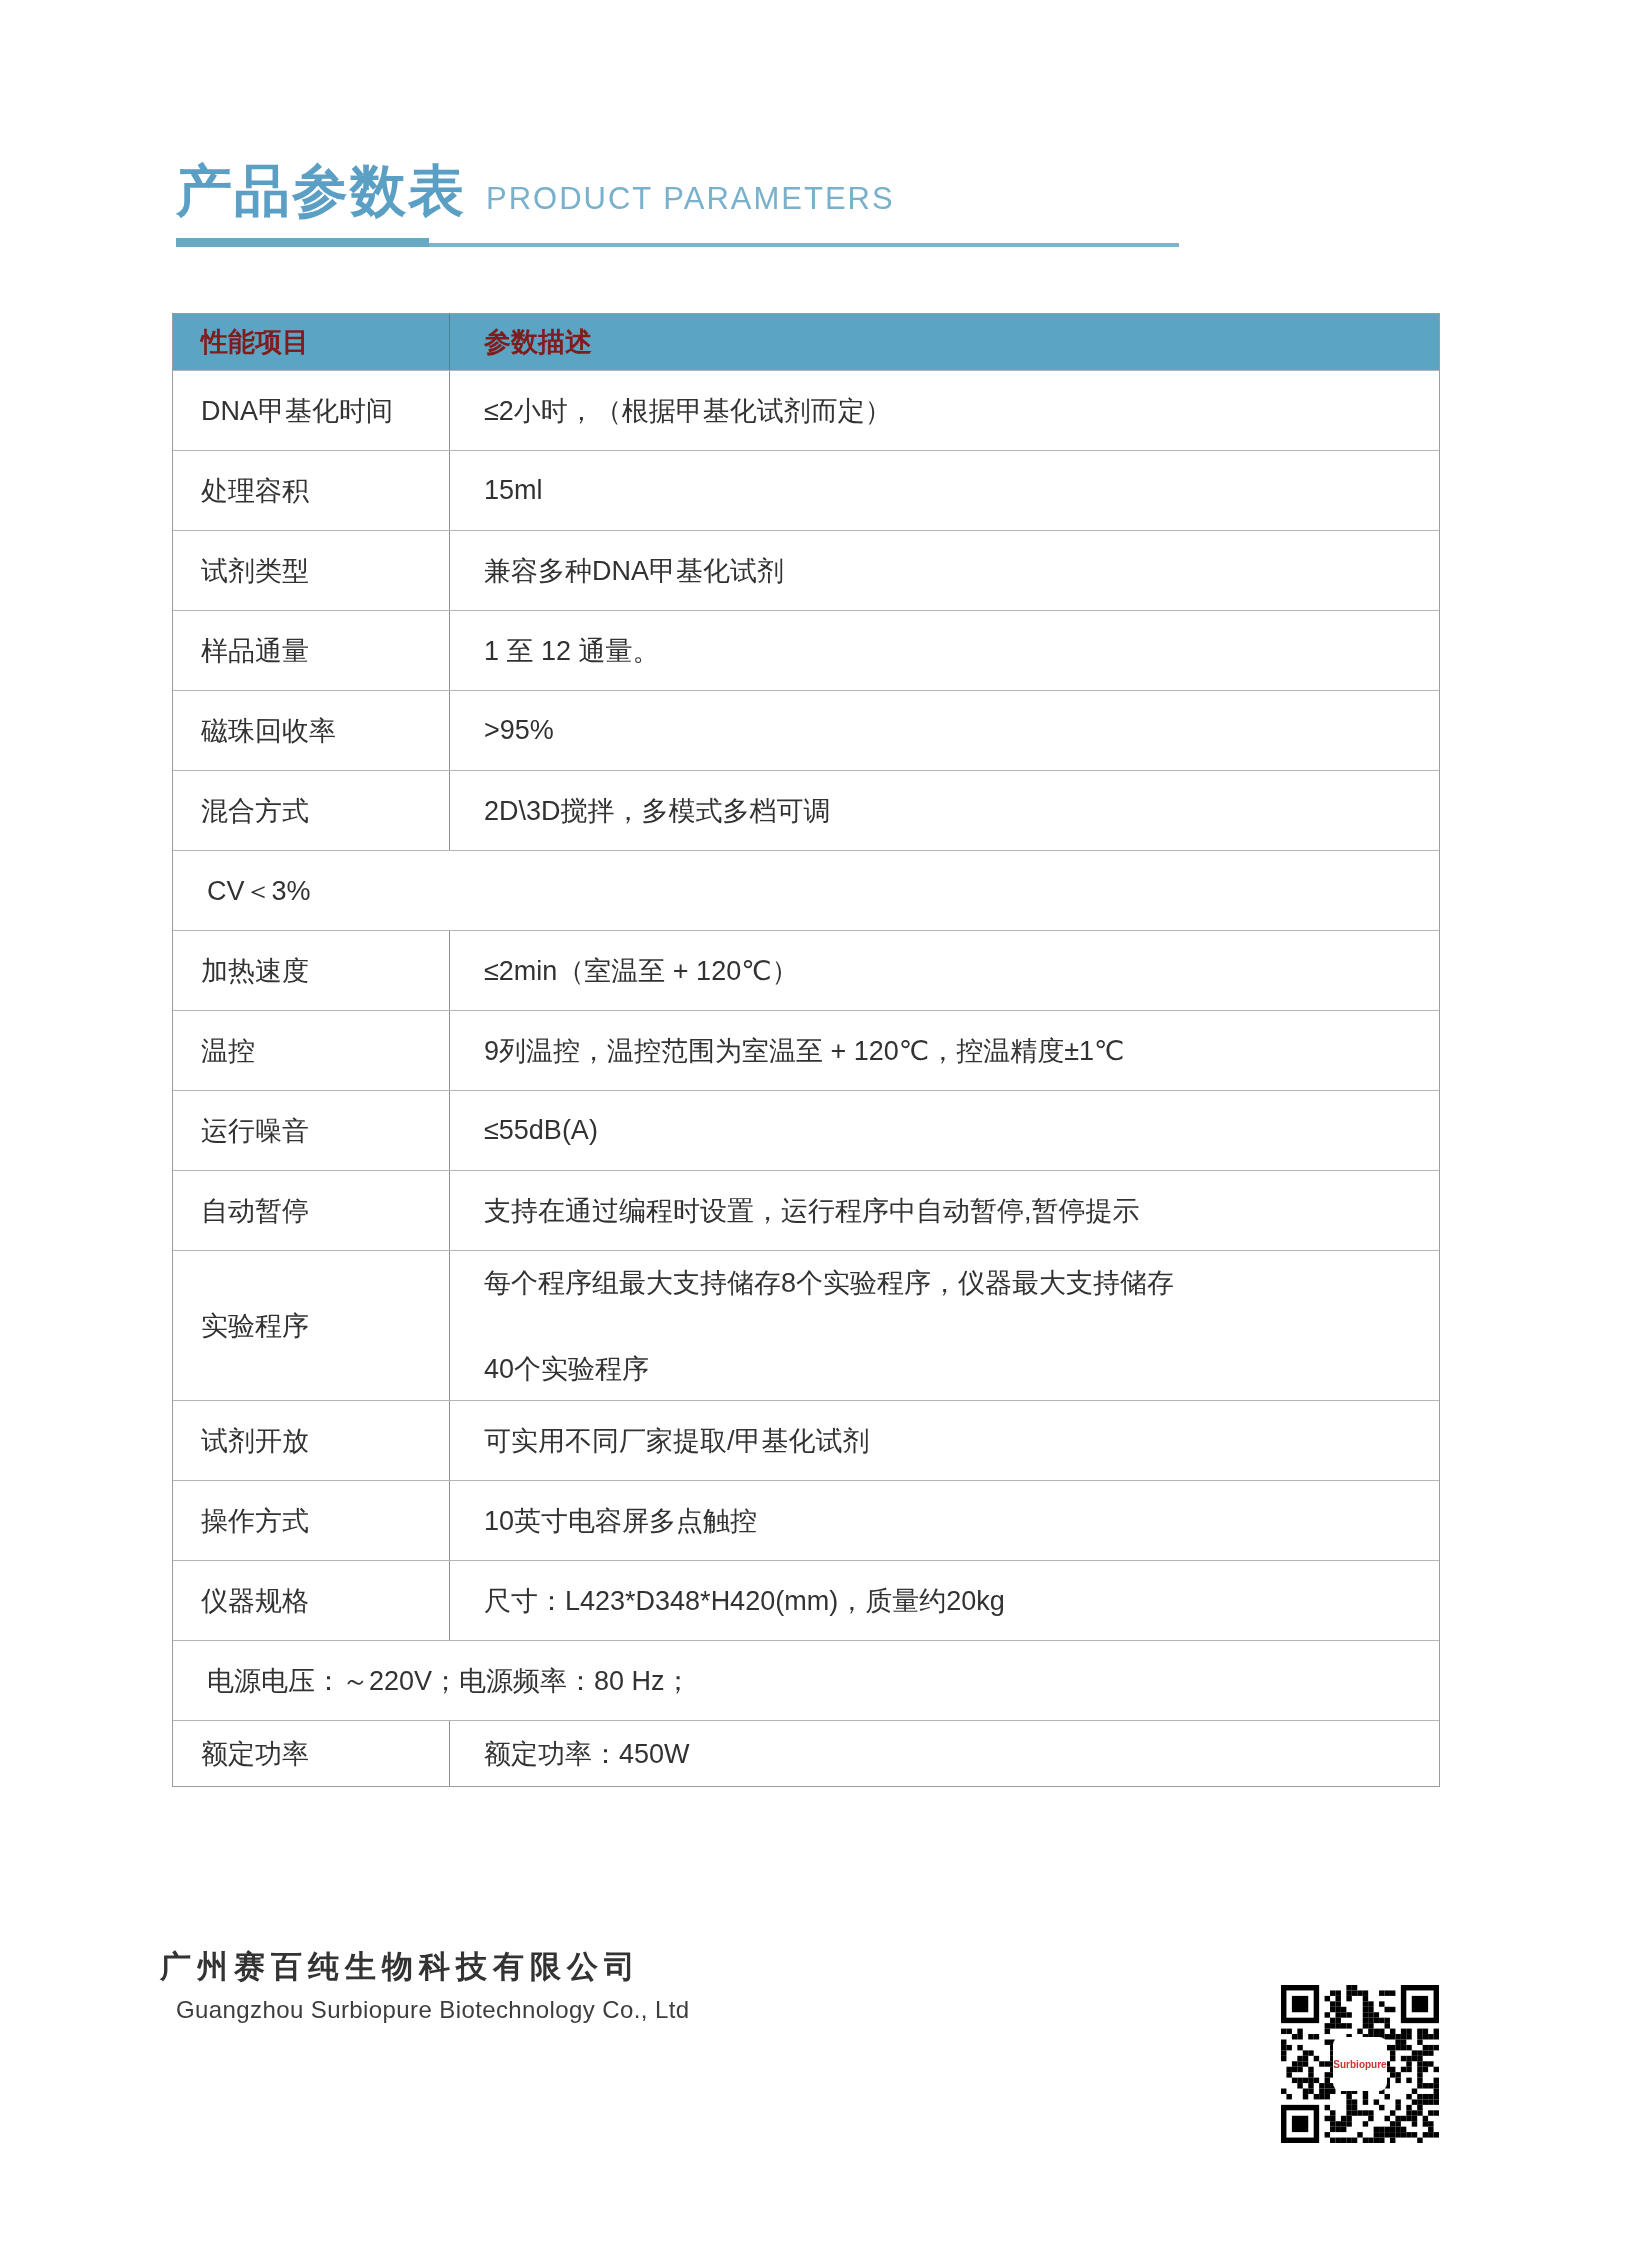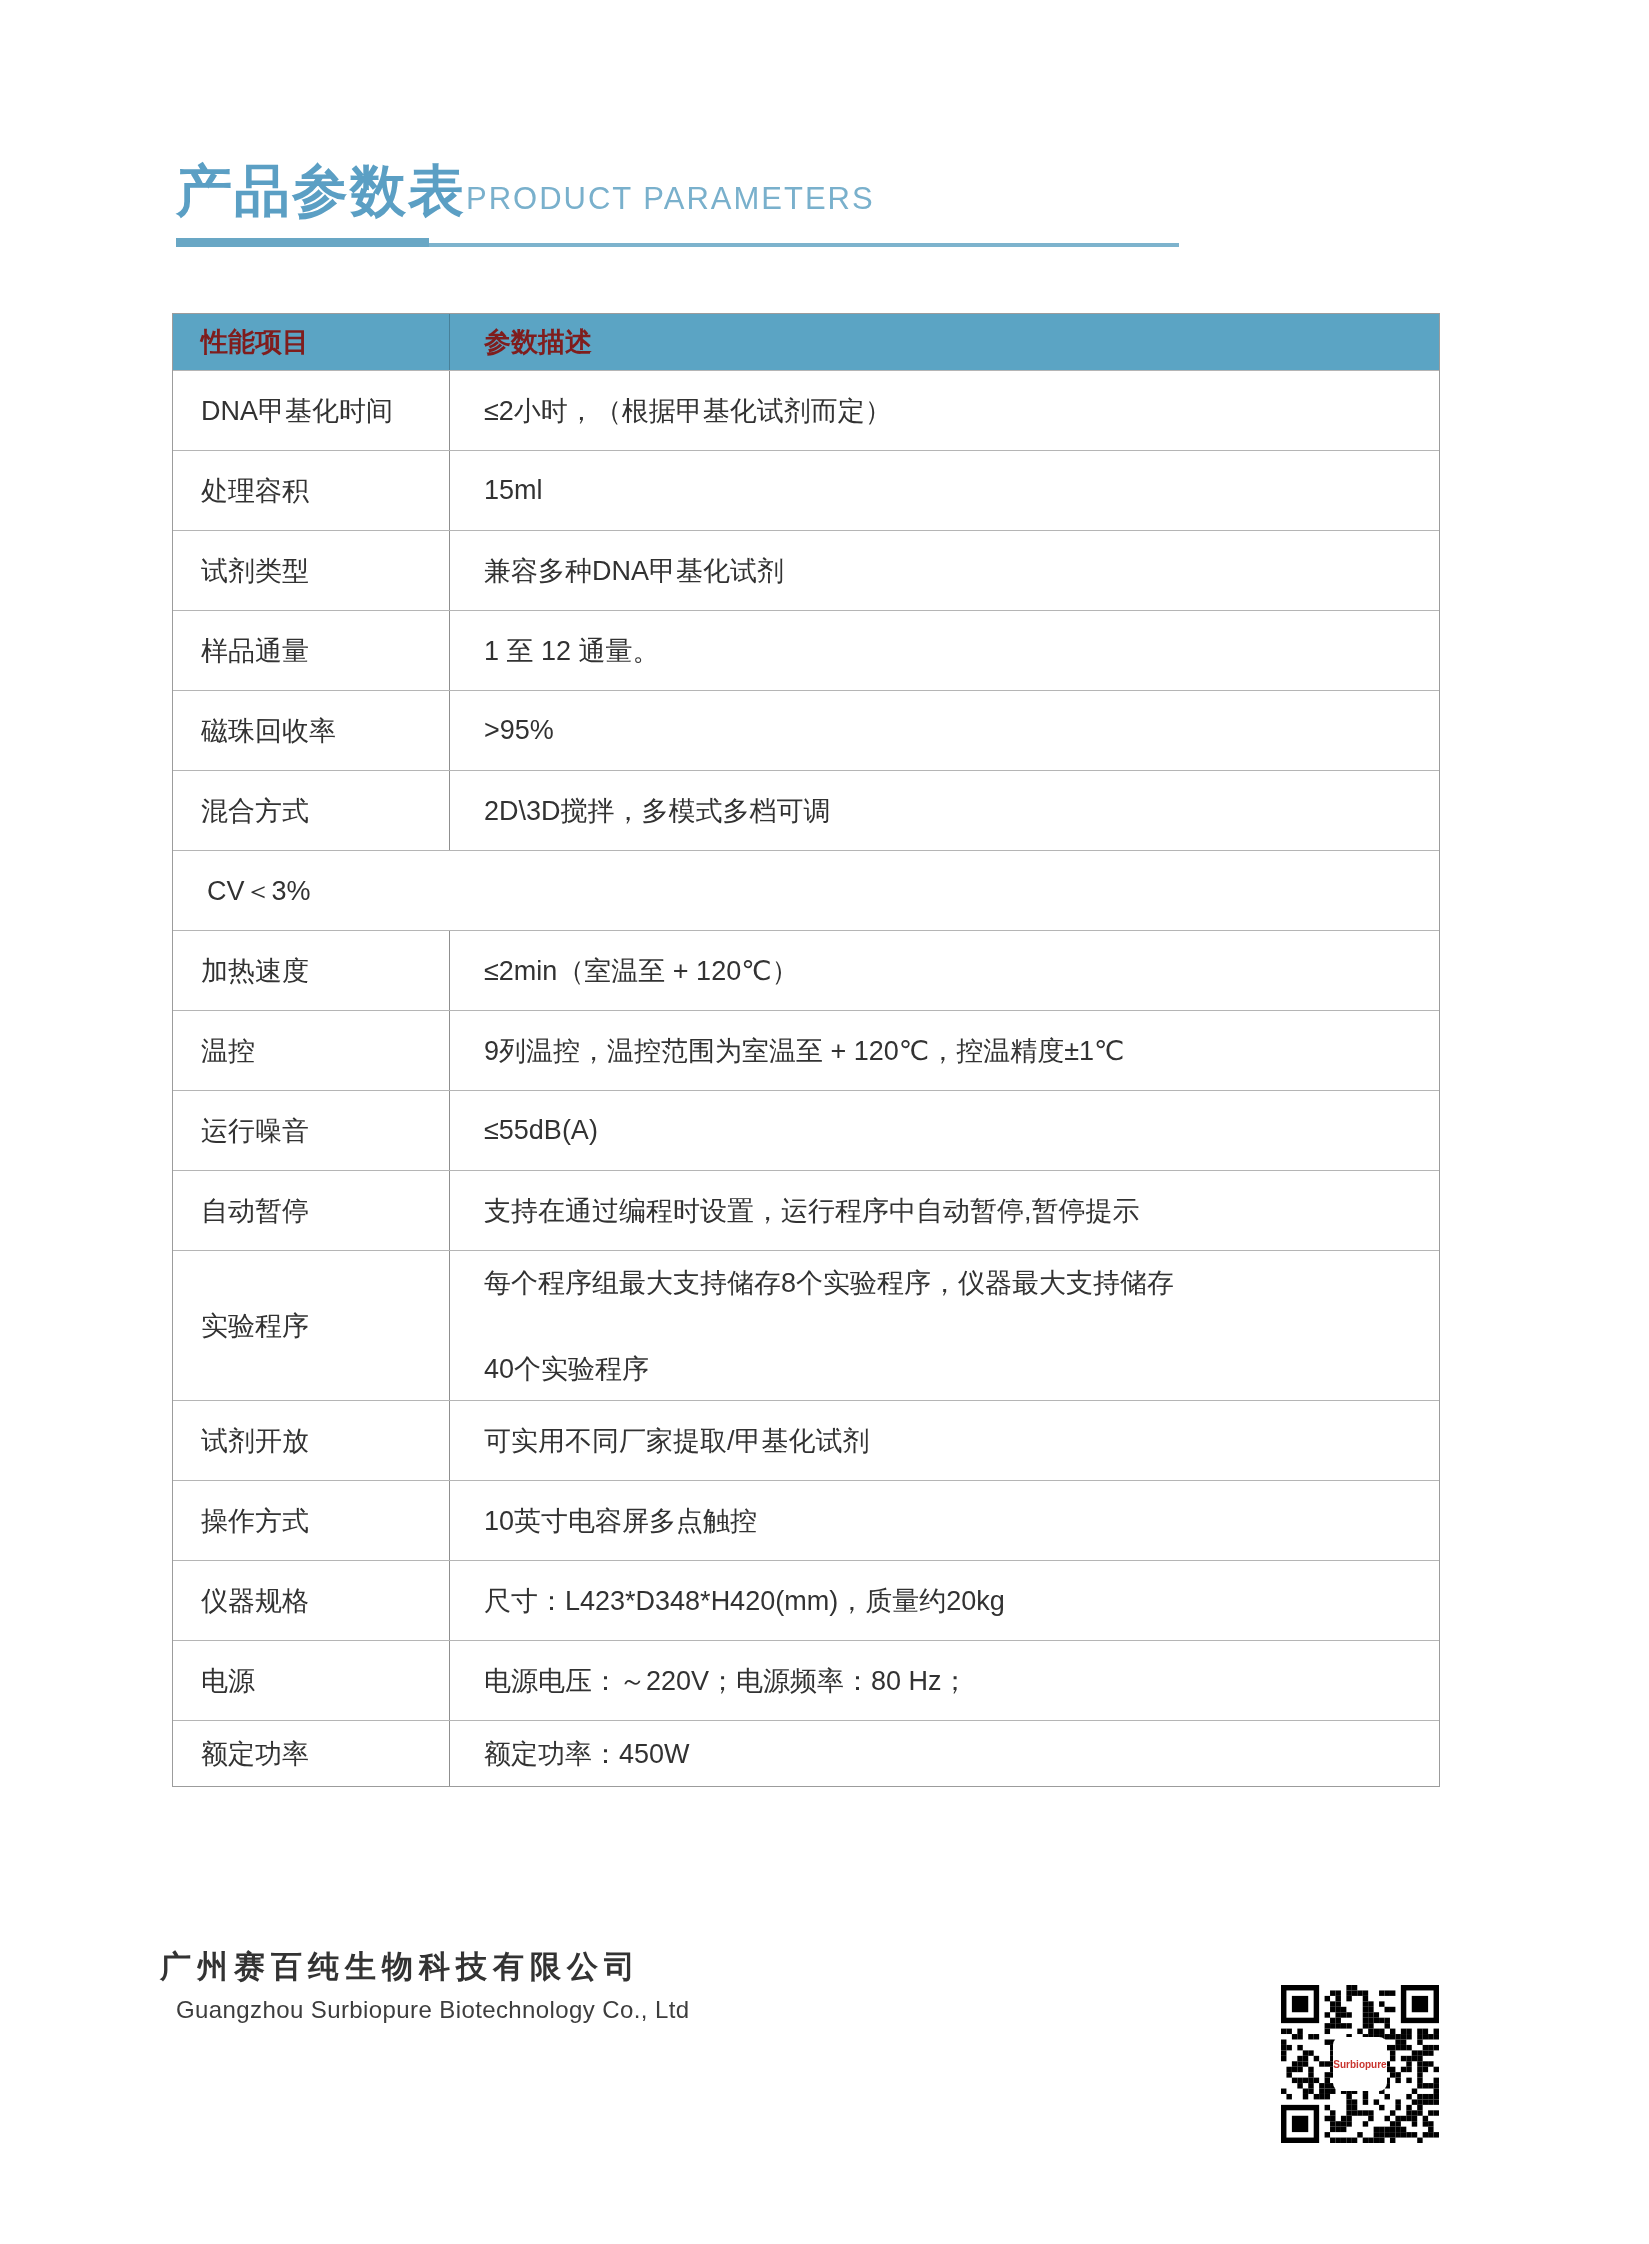--- a/index.html
+++ b/index.html
@@ -6,21 +6,21 @@
   .page{
     position:relative;
     width:1649px;height:2244px;
     background:#ffffff;
     font-family:"Liberation Sans","DejaVu Sans",sans-serif;
     overflow:hidden;
   }
   
   .title-row{
     position:absolute;left:176px;top:163px;
-    display:flex;align-items:flex-end;white-space:nowrap;
+    display:flex;align-items:flex-end;gap:20px;white-space:nowrap;
   }
   .title-zh{
     margin:0;font-size:56px;line-height:1;font-weight:bold;
     color:var(--title_blue,#5b9fc4);letter-spacing:2px;
   }
   .title-en{
     font-size:31px;line-height:1;color:var(--subtitle_blue,#79b0cc);
     letter-spacing:2px;padding-bottom:5px;font-weight:500;
   }
   .bar-thick{position:absolute;left:176px;top:238px;width:253px;height:9px;background:var(--accent_bar,#69a7c5);}
@@ -169,21 +169,20 @@
             <div class="cell-line">10英寸电容屏多点触控</div>
           </div>
         </div>
         <div class="t-row">
           <div class="t-label">仪器规格</div>
           <div class="t-value">
             <div class="cell-line">尺寸：L423*D348*H420(mm)，质量约20kg</div>
           </div>
         </div>
         <div class="t-row">
-          <div class="t-label">电源</div>
           <div class="t-value">
             <div class="cell-line">电源电压：～220V；电源频率：80 Hz；</div>
           </div>
         </div>
         <div class="t-row">
           <div class="t-label">额定功率</div>
           <div class="t-value">
             <div class="cell-line">额定功率：450W</div>
           </div>
         </div>

